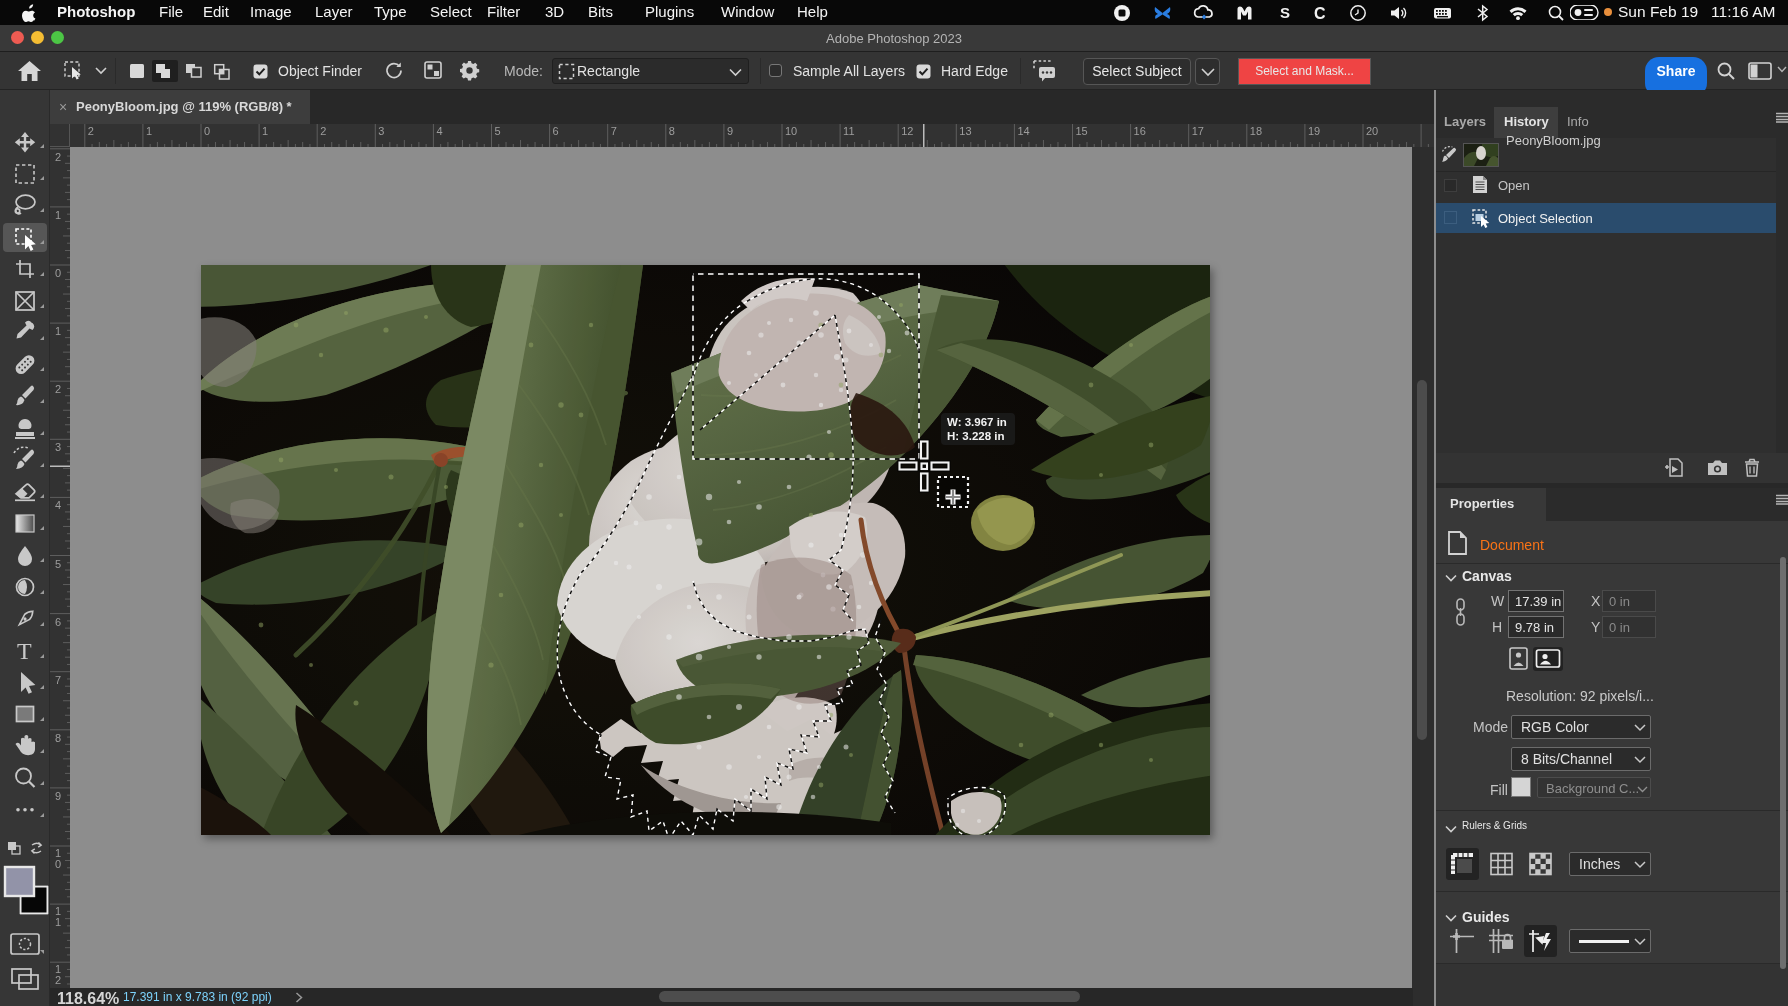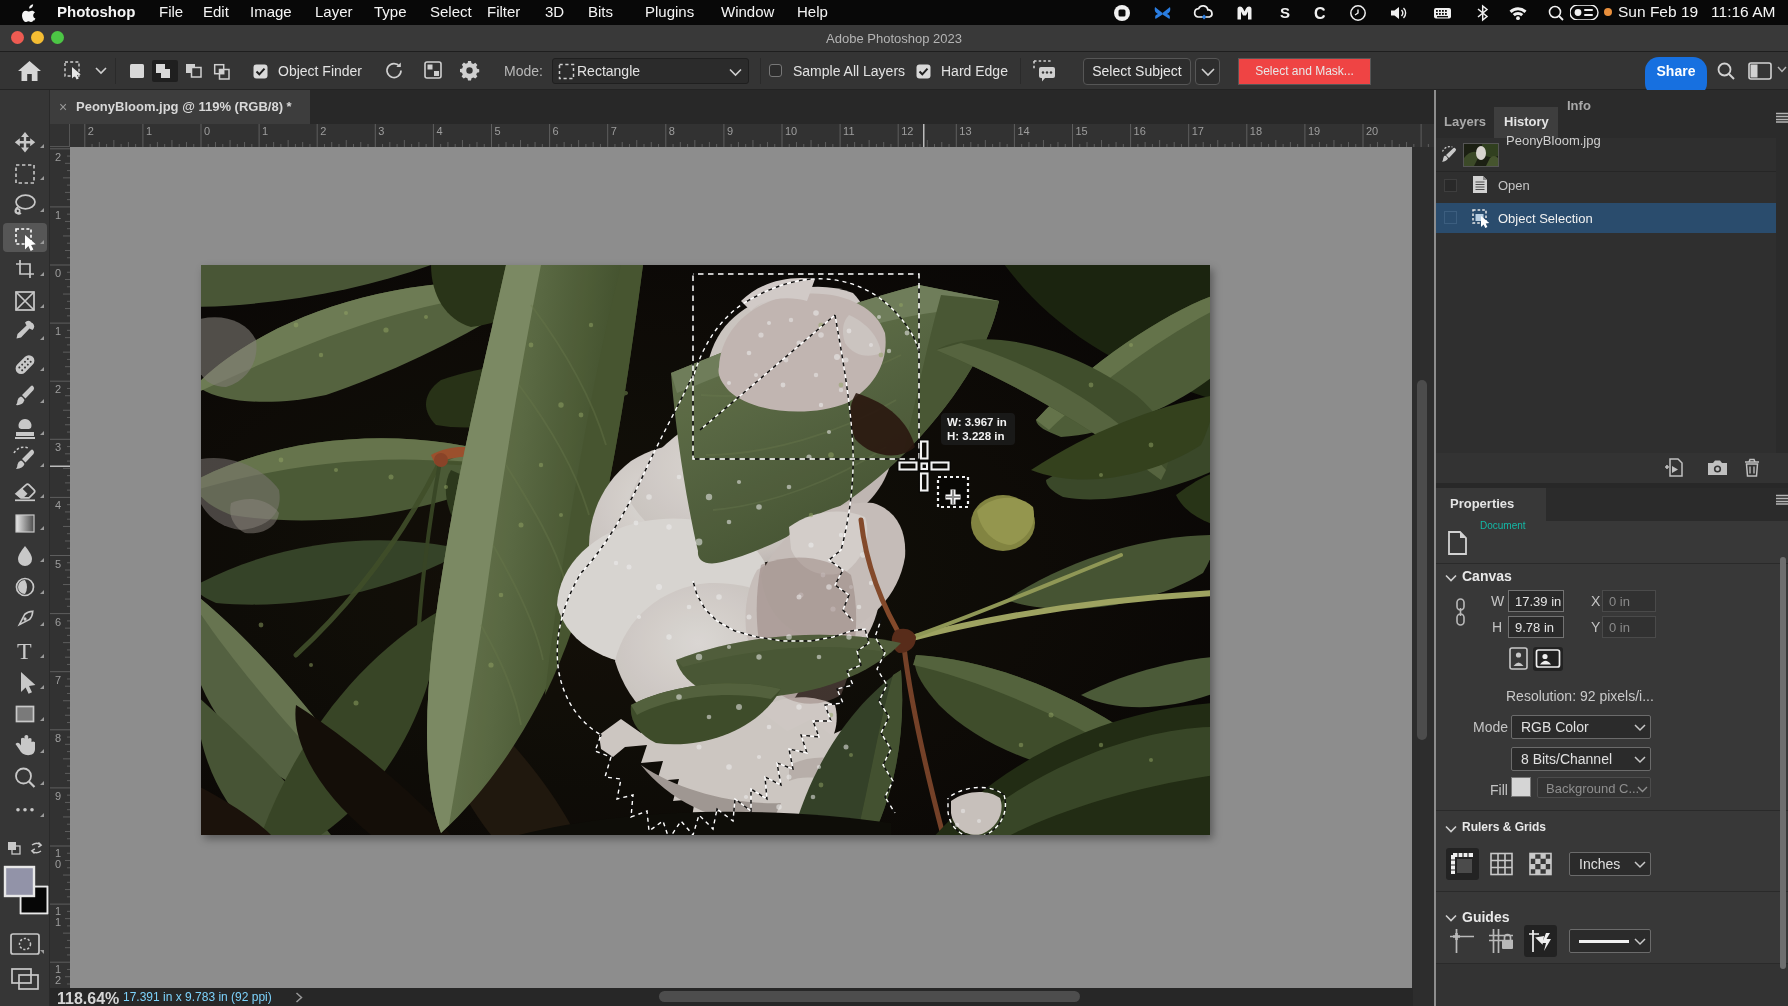--- a/index.html
+++ b/index.html
@@ -1086,21 +1086,21 @@
   </g>
 </svg>
 </div>
 <div id="rightcol">
 
   <div class="abs" style="left:0;top:0;width:352px;height:17px;background:#2b2b2b"></div>
   <div class="abs" style="left:0;top:17px;width:352px;height:31px;background:#2b2b2b"></div>
   <div class="abs" style="left:58px;top:17px;width:64px;height:31px;background:#3e3e3e"></div>
   <span class="abs" style="left:8px;top:24px;color:#a9a9a9;font-size:13px;font-weight:bold">Layers</span>
   <span class="abs" style="left:68px;top:24px;color:#e4e4e4;font-size:13px;font-weight:bold">History</span>
-  <span class="abs" style="left:131px;top:8px;color:#a9a9a9;font-size:13px;font-weight:bold">Info</span>
+  <span class="abs" style="left:131px;top:24px;color:#a9a9a9;font-size:13px;font-weight:normal">Info</span>
   <svg class="abs" style="left:340px;top:22px" width="13" height="11" viewBox="0 0 13 11">
       <g stroke="#b5b5b5" stroke-width="1.4">
         <path d="M0 1.5 h13 M0 4.5 h13 M0 7.5 h13 M0 10 h13"></path>
       </g>
     </svg>
 
   <div class="abs" style="left:0;top:48px;width:340px;height:315px;background:#2f2f2f"></div>
   <div class="abs" style="left:340px;top:48px;width:12px;height:315px;background:#2b2b2b"></div>
 
   <div class="abs" style="left:0;top:48px;width:340px;height:34px;background:#2f2f2f;border-bottom:1px solid #262626"></div>
@@ -1163,21 +1163,21 @@
       </g>
     </svg>
 
   <div class="abs" style="left:0;top:431px;width:352px;height:485px;background:#383838"></div>
   <div class="abs" style="left:11px;top:440px;width:22px;height:26px;background:#383838">
     <svg width="22" height="26" viewBox="0 0 22 26">
         <path d="M2 2 h11 l6 6 v16 h-17z" fill="none" stroke="#d2d2d2" stroke-width="1.8"></path>
         <path d="M13 2 l6 6 h-6z" fill="#d2d2d2"></path>
       </svg>
   </div>
-  <span class="abs" style="left:44px;top:430px;color:#14b8a6;font-size:10px">Document</span>
+  <span class="abs" style="left:44px;top:447px;color:#f97316;font-size:14px">Document</span>
   <div class="abs" style="left:0;top:473px;width:352px;height:1px;background:#2a2a2a"></div>
   <svg class="abs" style="left:9px;top:484px" width="12" height="8" viewBox="0 0 12 8">
       <path d="M1 1.5 l5 5 5-5" stroke="#cfcfcf" stroke-width="1.6" fill="none"></path>
     </svg>
   <span class="abs" style="left:26px;top:478px;color:#e8e8e8;font-size:14px;font-weight:bold">Canvas</span>
 
   <svg class="abs" style="left:18px;top:508px" width="13" height="28" viewBox="0 0 13 28">
     <g fill="none" stroke="#b9b9b9" stroke-width="1.6">
         <rect x="3" y="1" width="7" height="11" rx="3.5"></rect>
         <rect x="3" y="16" width="7" height="11" rx="3.5"></rect>
@@ -1223,21 +1223,21 @@
   <div class="abs" style="left:75px;top:687px;width:20px;height:20px;background:#d5d5d5;border:1px solid #777"></div>
   <div class="abs" style="left:101px;top:687px;width:114px;height:21px;background:#333333;border:1px solid #4c4c4c;border-radius:2px;color:#8f8f8f;font-size:13px;padding:3px 0 0 8px">Background C...
     <svg class="abs" style="left:99px;top:8px" width="11" height="7" viewBox="0 0 11 7">
         <path d="M1 1 l4.5 4.5 4.5-4.5" stroke="#8f8f8f" stroke-width="1.4" fill="none"></path>
       </svg>
   </div>
   <div class="abs" style="left:0;top:720px;width:352px;height:1px;background:#2a2a2a"></div>
   <svg class="abs" style="left:9px;top:735px" width="12" height="8" viewBox="0 0 12 8">
       <path d="M1 1.5 l5 5 5-5" stroke="#cfcfcf" stroke-width="1.6" fill="none"></path>
     </svg>
-  <span class="abs" style="left:26px;top:730px;color:#e8e8e8;font-size:12px;font-weight:bold">Rulers &amp; Grids</span>
+  <span class="abs" style="left:26px;top:730px;color:#e8e8e8;font-size:10px;font-weight:normal">Rulers &amp; Grids</span>
 
   <div class="abs" style="left:10px;top:758px;width:33px;height:32px;background:#232323;border-radius:3px">
     <svg width="33" height="32" viewBox="0 0 33 32">
         <path d="M7 7 h20 M7 7 v19" stroke="#f0f0f0" stroke-width="4"></path>
         <g stroke="#232323" stroke-width="1.2">
           <path d="M12 5 v4 M17 5 v4 M22 5 v4 M5 12 h4 M5 17 h4 M5 22 h4"></path>
         </g>
         <rect x="11" y="11" width="15" height="14" fill="#4b4b4b"></rect>
       </svg>
   </div>

